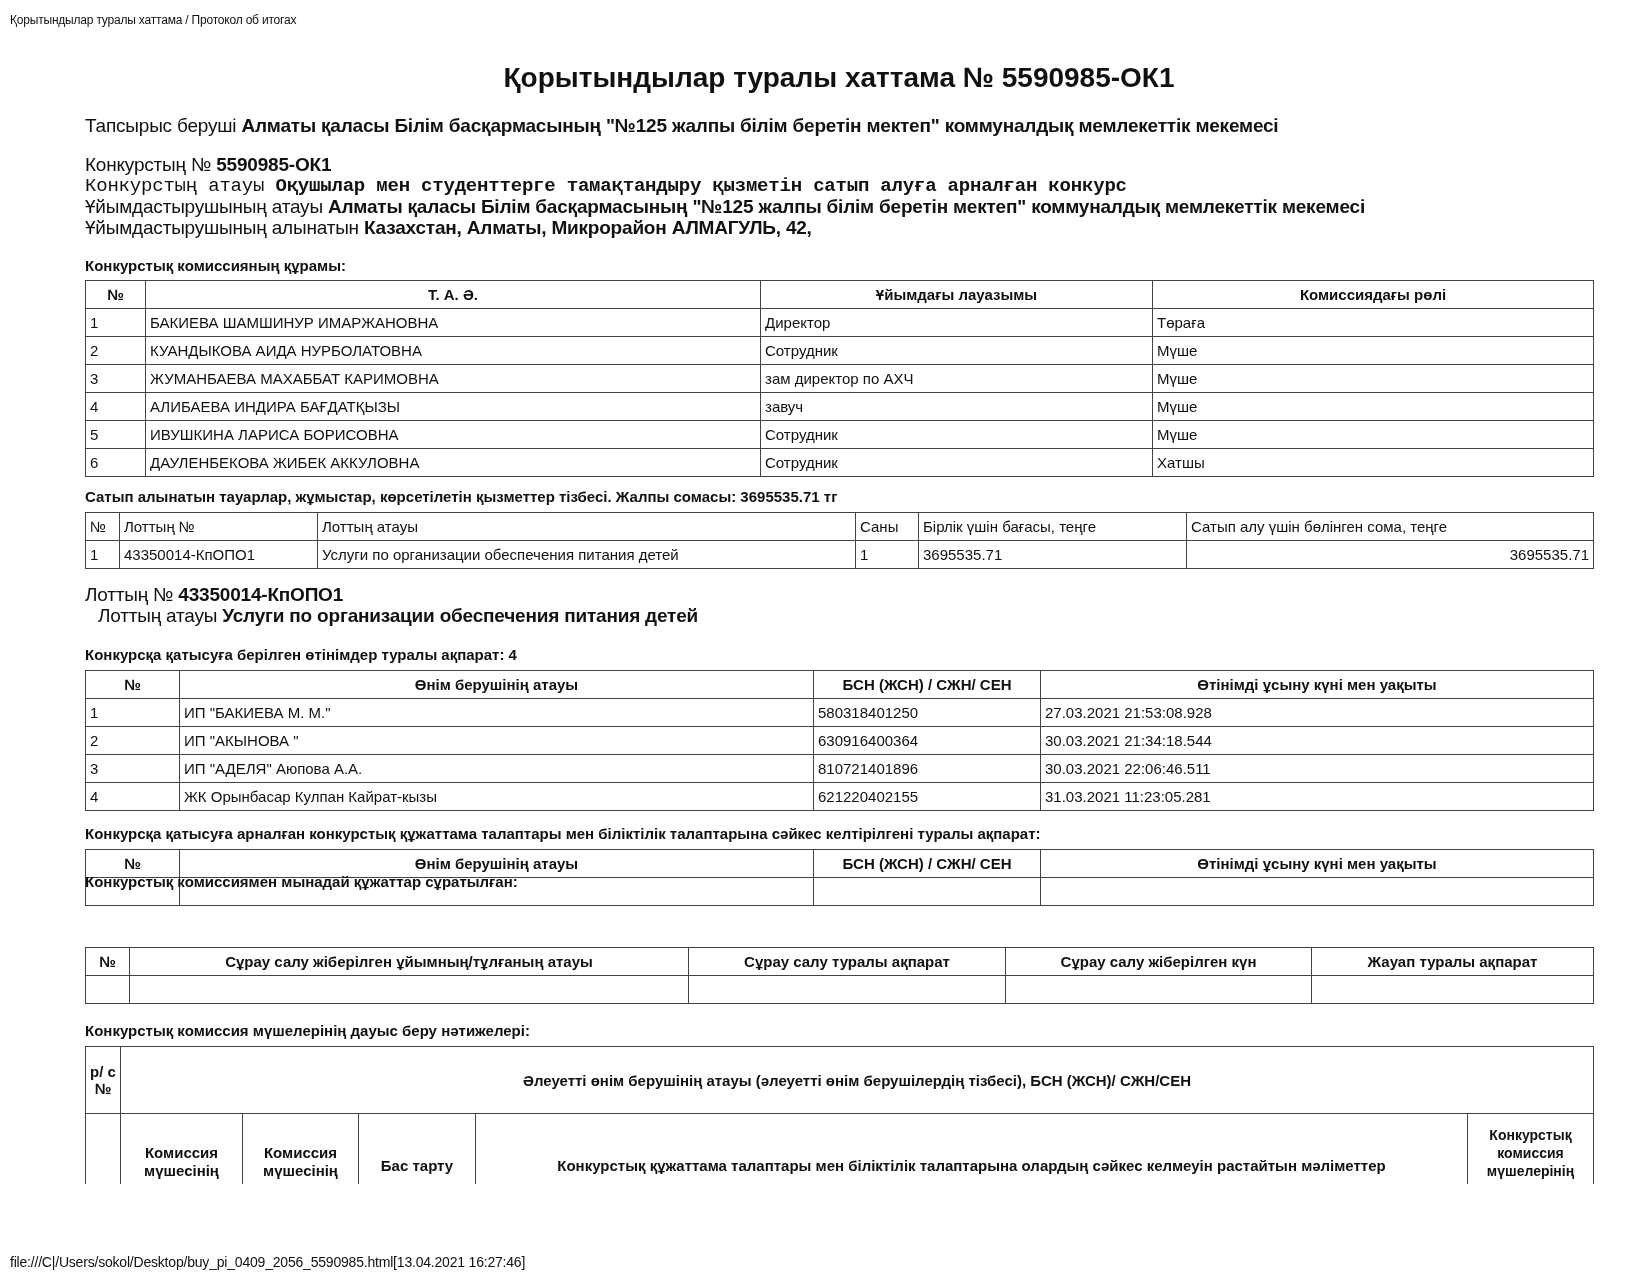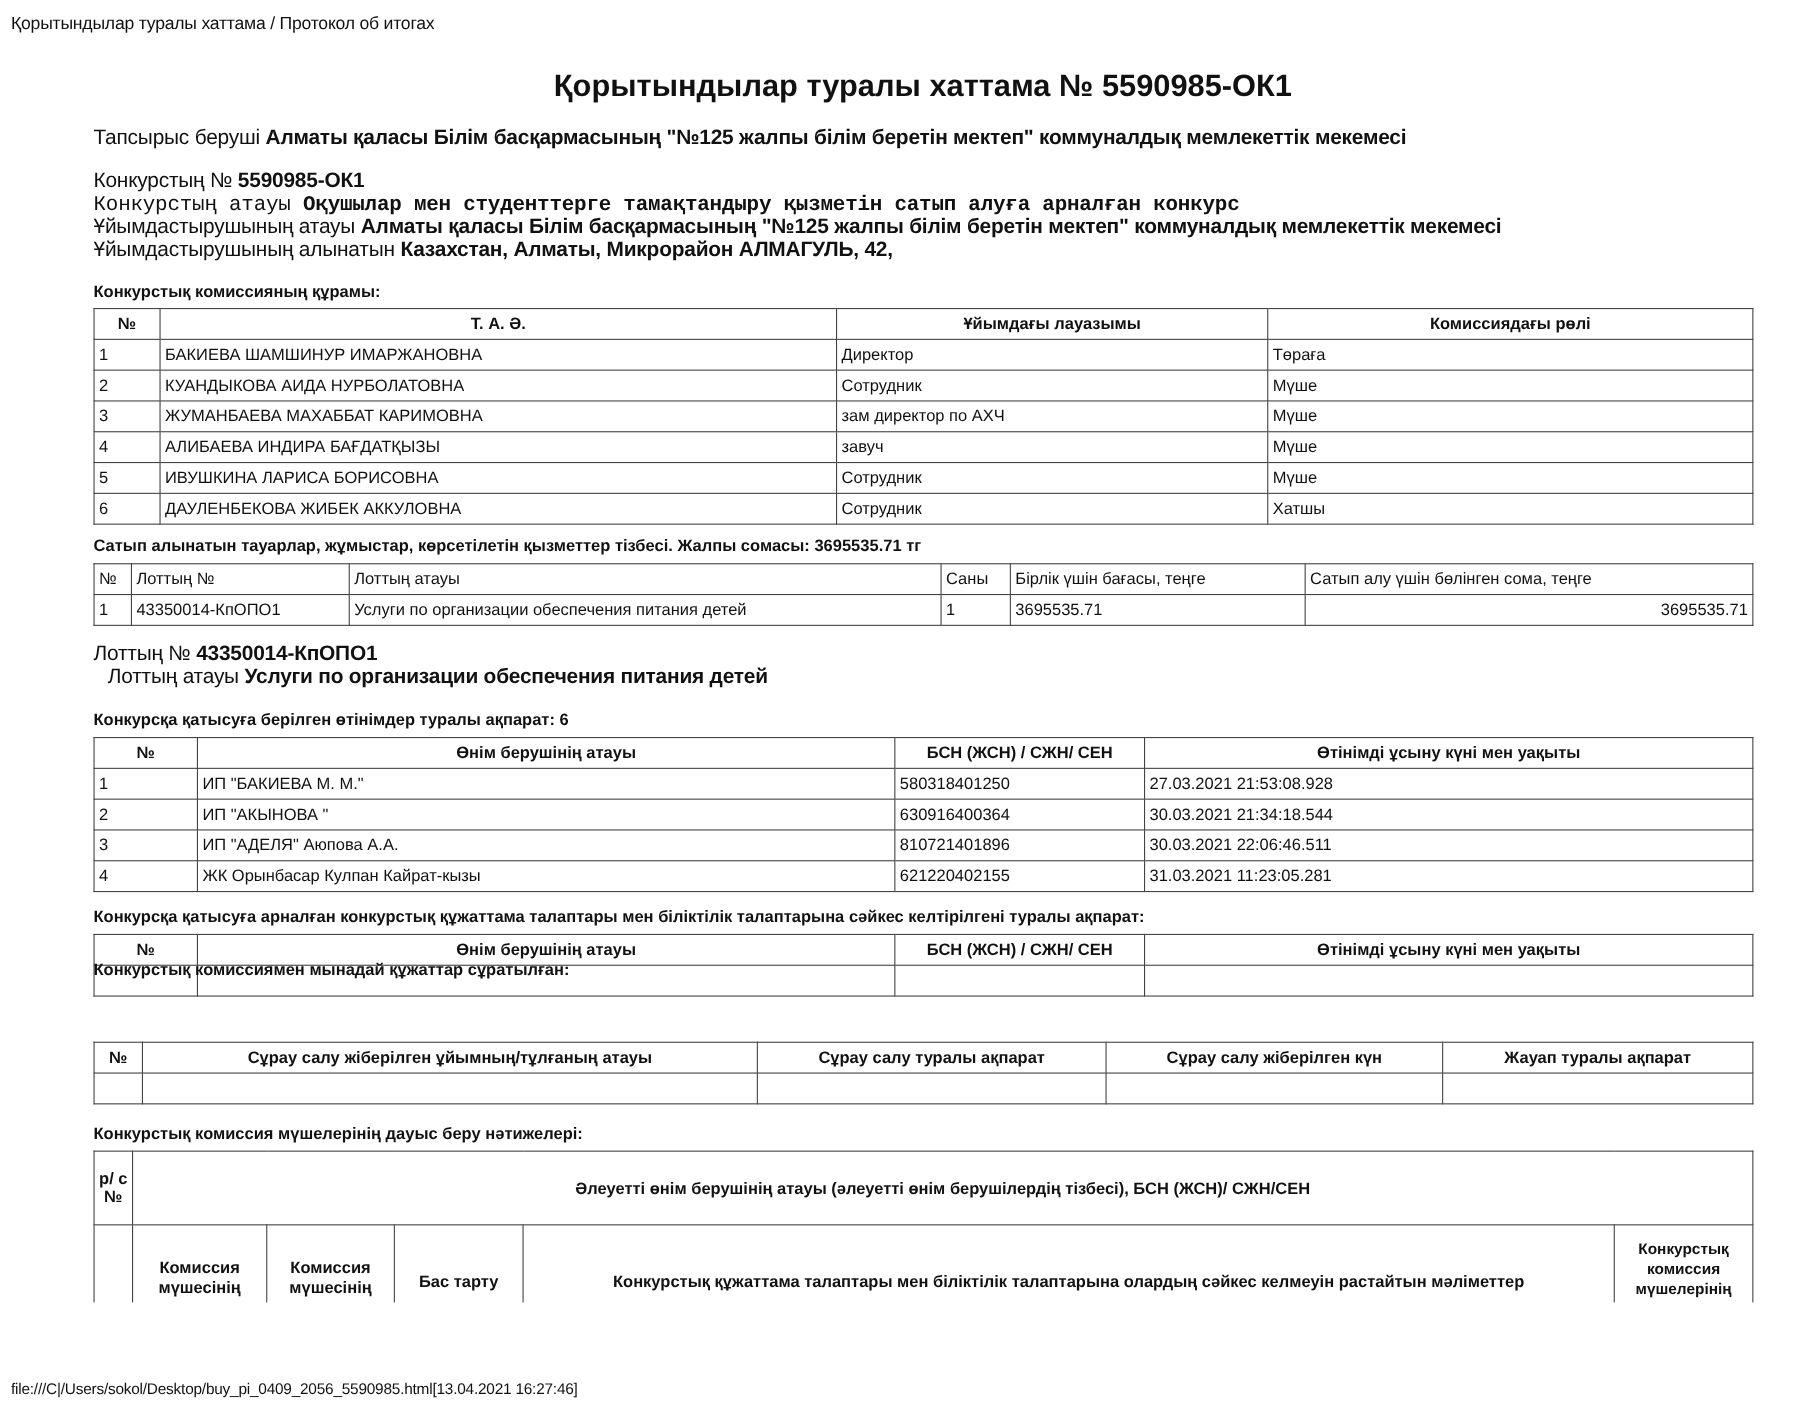--- a/index.html
+++ b/index.html
@@ -1,19 +1,19 @@
 <!DOCTYPE html>
 <html><head>
 <meta charset="utf-8">
 <style>
   * { box-sizing: border-box; margin: 0; padding: 0; }
   html, body { width: 1650px; height: 1275px; background: #ffffff; overflow: hidden; }
   body { position: relative; font-family: "Liberation Sans", sans-serif; color: #111; }
 
-  .page-header { position: absolute; left: 10px; top: 13px; font-size: 16px; letter-spacing: -0.2px; }
+  .page-header { position: absolute; left: 10px; top: 13px; font-size: 12px; letter-spacing: -0.2px; }
   .page-footer { position: absolute; left: 10px; top: 1254px; font-size: 14px; letter-spacing: -0.2px; }
 
   .content { position: absolute; left: 85px; top: 0; width: 1508px; }
 
   .title { position: absolute; left: 0; top: 62px; width: 1508px; text-align: center; font-size: 28px; font-weight: bold; }
 
   .line { position: absolute; left: 0; font-size: 19px; white-space: nowrap; letter-spacing: -0.2px; }
   .line b { font-weight: bold; }
 
   .section-title { position: absolute; left: 0; font-size: 15px; font-weight: bold; white-space: nowrap; }
@@ -152,21 +152,21 @@
 
   <div class="line" style="top:584px;">
     <span>Лоттың №</span>
     <b>43350014-КпОПО1</b>
   </div>
   <div class="line" style="top:605px;margin-left:13px;">
     <span>Лоттың атауы</span>
     <b>Услуги по организации обеспечения питания детей</b>
   </div>
 
-  <div class="section-title" style="top:646px;">Конкурсқа қатысуға берілген өтінімдер туралы ақпарат: 6</div>
+  <div class="section-title" style="top:646px;">Конкурсқа қатысуға берілген өтінімдер туралы ақпарат: 4</div>
   <table style="top:670px;">
     <colgroup>
         <col style="width:94px">
         <col style="width:634px">
         <col style="width:227px">
         <col style="width:553px">
       </colgroup>
     <thead>
       <tr>
         <th>№</th>

